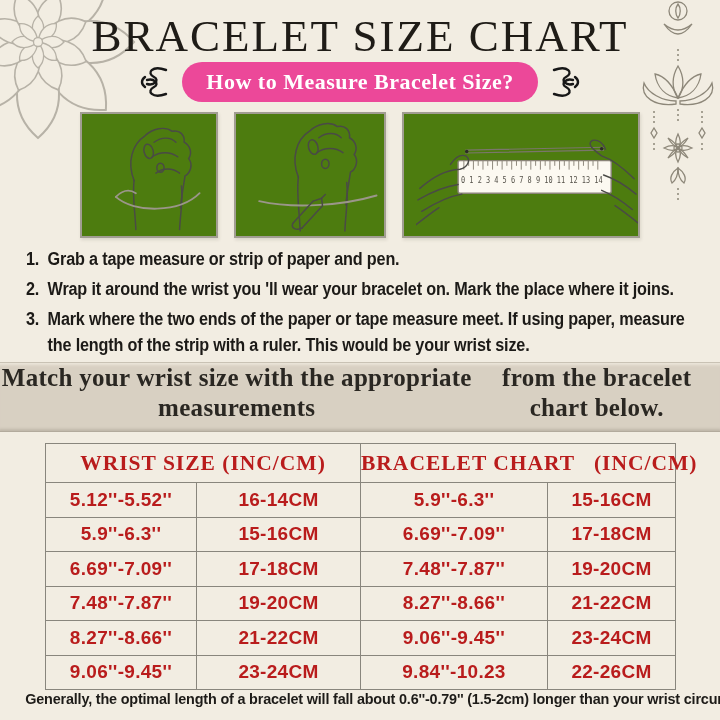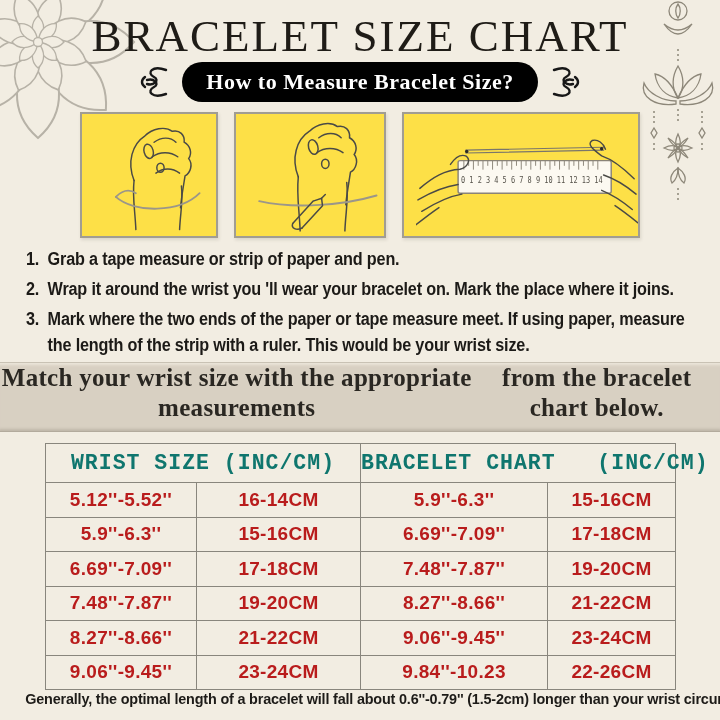--- a/index.html
+++ b/index.html
@@ -15,31 +15,31 @@
   .title{
     position:absolute;top:12px;left:0;right:0;text-align:center;
     font-family:"Liberation Serif",serif;font-weight:400;font-size:45px;
     letter-spacing:2px;line-height:48px;color:#1f1c17;
   }
   .badge-row{
     position:absolute;top:61px;left:0;right:0;height:42px;
     display:flex;justify-content:center;align-items:center;gap:13px;
   }
   .pill{
-    background:#000000;color:#ffffff;border-radius:22px;
+    background:#ec4899;color:#ffffff;border-radius:22px;
     font-family:"Liberation Serif",serif;font-weight:700;font-size:22px;
     padding:7px 24px;letter-spacing:.5px;white-space:nowrap;
   }
   
   .illos{
     position:absolute;top:112px;left:0;right:0;height:126px;
     display:flex;justify-content:center;align-items:stretch;gap:16px;
   }
   .illo{
-    background:#fde047;border:2px solid #a19d92;box-sizing:border-box;
+    background:#4d7c0f;border:2px solid #a19d92;box-sizing:border-box;
     box-shadow:1px 2px 3px rgba(90,80,60,.15);
     padding-left:12px;
   }
   .illo.b1{width:138px}.illo.b2{width:152px}.illo.b3{width:238px}
   .illo svg{width:100%;height:100%;display:block}
   
   .steps{
     position:absolute;top:246px;left:26px;width:760px;
     transform:scaleX(.9);transform-origin:left top;
     font-size:18px;font-weight:600;letter-spacing:-.2px;line-height:26px;
@@ -57,22 +57,22 @@
     font-family:"Liberation Serif",serif;font-weight:700;font-size:25px;
     line-height:30px;color:#2a2722;letter-spacing:.3px;
   }
   
   table.sizes{
     position:absolute;top:443px;left:45px;width:630px;
     border-collapse:collapse;table-layout:fixed;
   }
   .sizes th,.sizes td{border:1px solid #89867d;text-align:center;padding:0;}
   .sizes th{
-    font-family:Liberation Mono, monospace;font-weight:700;font-size:21.5px;
-    letter-spacing:1px;height:38px;white-space:pre;color:#0f766e;
+    font-family:Liberation Serif, serif;font-weight:700;font-size:21.5px;
+    letter-spacing:1px;height:38px;white-space:pre;color:#b91c1c;
   }
   .sizes td{
     height:33.5px;font-size:19px;font-weight:700;letter-spacing:.3px;color:#b91c1c;
   }
   
   .footer{
     position:absolute;top:690px;left:0;right:0;text-align:center;
     white-space:nowrap;transform:scaleX(.93);transform-origin:center top;
     font-size:15.5px;font-weight:600;letter-spacing:-.2px;color:#1d1b18;
   }

